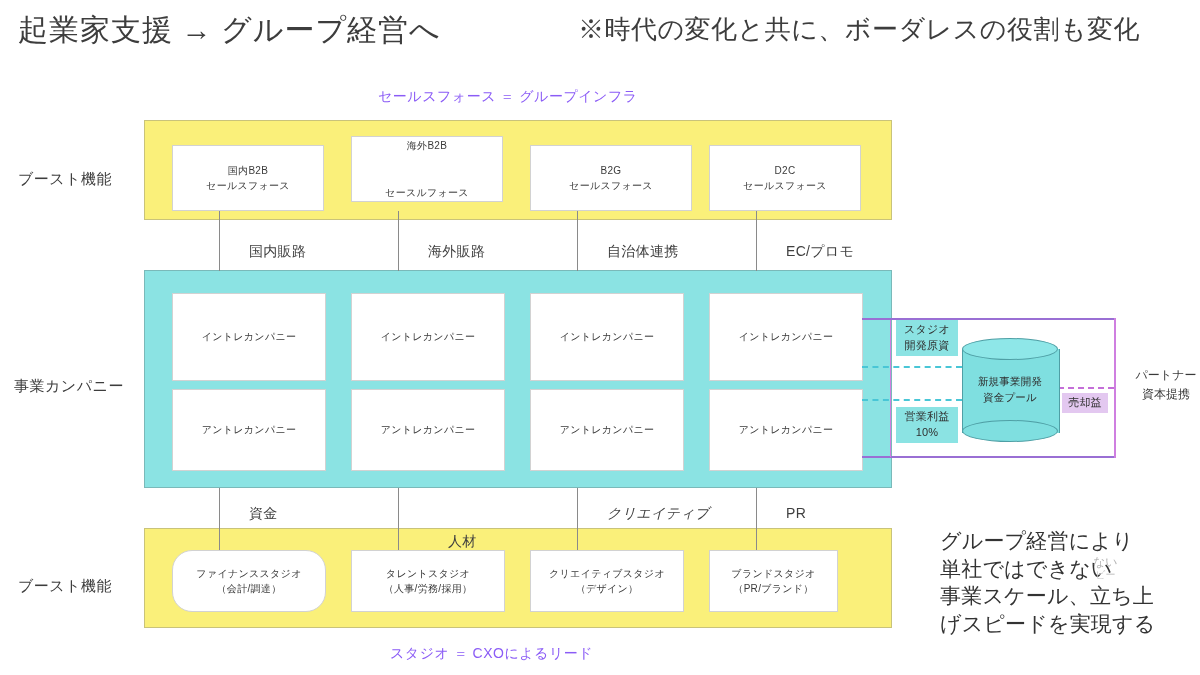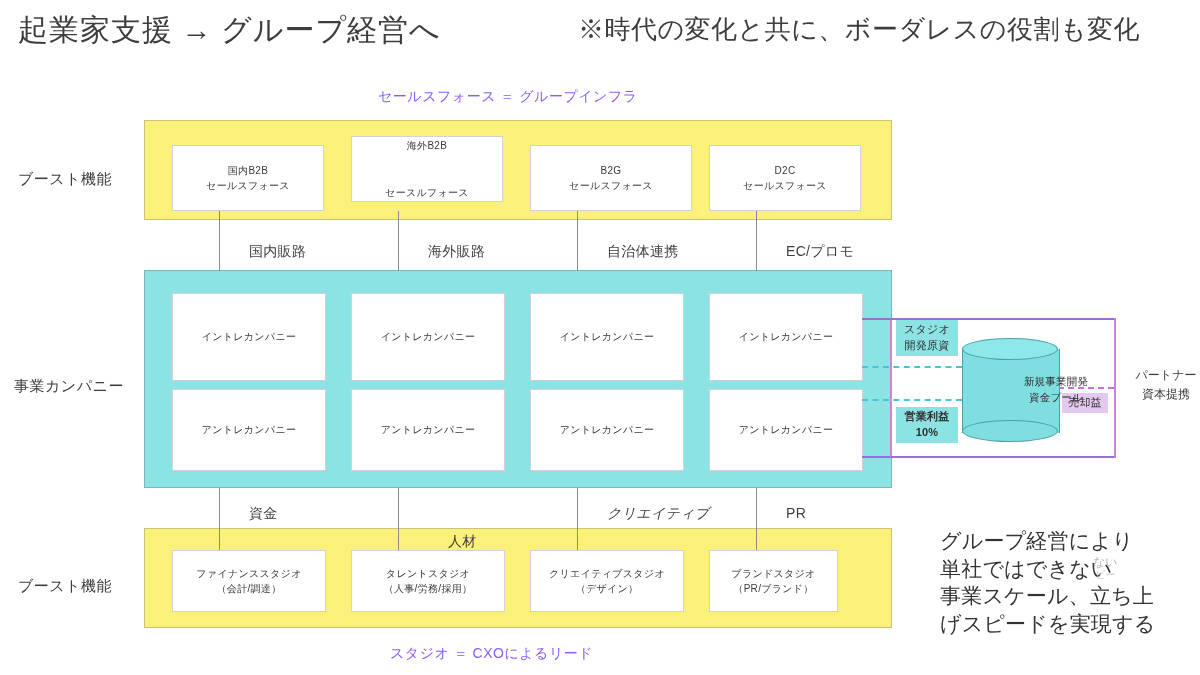--- a/index.html
+++ b/index.html
@@ -178,21 +178,20 @@
   .cyl-text {
     position: absolute;
     left: 0; top: 36px;
     width: 96px;
     text-align: center;
     font-size: 10.5px;
     line-height: 1.5;
     color: #2e2e2e;
     z-index: 3;
     letter-spacing: 0.2px;
-    padding-left: 46px;
   }
   .partner-label {
     position: absolute;
     left: 1126px;
     top: 366px;
     width: 80px;
     text-align: center;
     font-size: 12px;
     line-height: 1.6;
     color: #3a3a3a;
@@ -296,21 +295,21 @@
 <div class="stem" style="left:219px; top:488px; height:62px;"></div>
 <div class="stem" style="left:398px; top:488px; height:62px;"></div>
 <div class="stem" style="left:577px; top:488px; height:62px;"></div>
 <div class="stem" style="left:756px; top:488px; height:62px;"></div>
 
 <div class="stem-label" style="left:249px; top:505px;">資金</div>
 <div class="stem-label" style="left:448px; top:505px;margin-top:28px;">人材</div>
 <div class="stem-label" style="left:607px; top:505px;font-style:italic;">クリエイティブ</div>
 <div class="stem-label" style="left:786px; top:505px;">PR</div>
 
-<div class="node" style="left:172px; top:550px; width:154px; height:62px;">
+<div class="node" style="left:172px; top:550px; width:154px; height:62px;border-radius:20px;">
   <span class="node-line">ファイナンススタジオ</span>
   <span class="node-line">（会計/調達）</span>
 </div>
 <div class="node" style="left:351px; top:550px; width:154px; height:62px;">
   <span class="node-line">タレントスタジオ</span>
   <span class="node-line">（人事/労務/採用）</span>
 </div>
 <div class="node" style="left:530px; top:550px; width:154px; height:62px;">
   <span class="node-line">クリエイティブスタジオ</span>
   <span class="node-line">（デザイン）</span>
@@ -326,21 +325,21 @@
 <div class="magenta-line" style="left:890px;  top:320px; width:1px;  height:137px;"></div>
 
 <div class="dash-cyan" style="left:862px; top:366px; width:100px;"></div>
 <div class="dash-cyan" style="left:862px; top:399px; width:100px;"></div>
 <div class="dash-magenta" style="left:1058px; top:387px; width:56px;"></div>
 
 <div class="tag tag-cyan" style="left:896px; top:320px; width:62px;">
   <span>スタジオ</span><br>
   <span>開発原資</span>
 </div>
-<div class="tag tag-cyan" style="left:896px; top:407px; width:62px;font-weight:bold;">
+<div class="tag tag-cyan" style="left:896px; top:407px; width:62px;">
   <span>営業利益</span><br>
   <span>10%</span>
 </div>
 <div class="tag tag-purple" style="left:1062px; top:393px; width:46px;">
   <span>売却益</span>
 </div>
 
 <div class="cyl">
   <div class="cyl-body"></div>
   <div class="cyl-bottom"></div>

